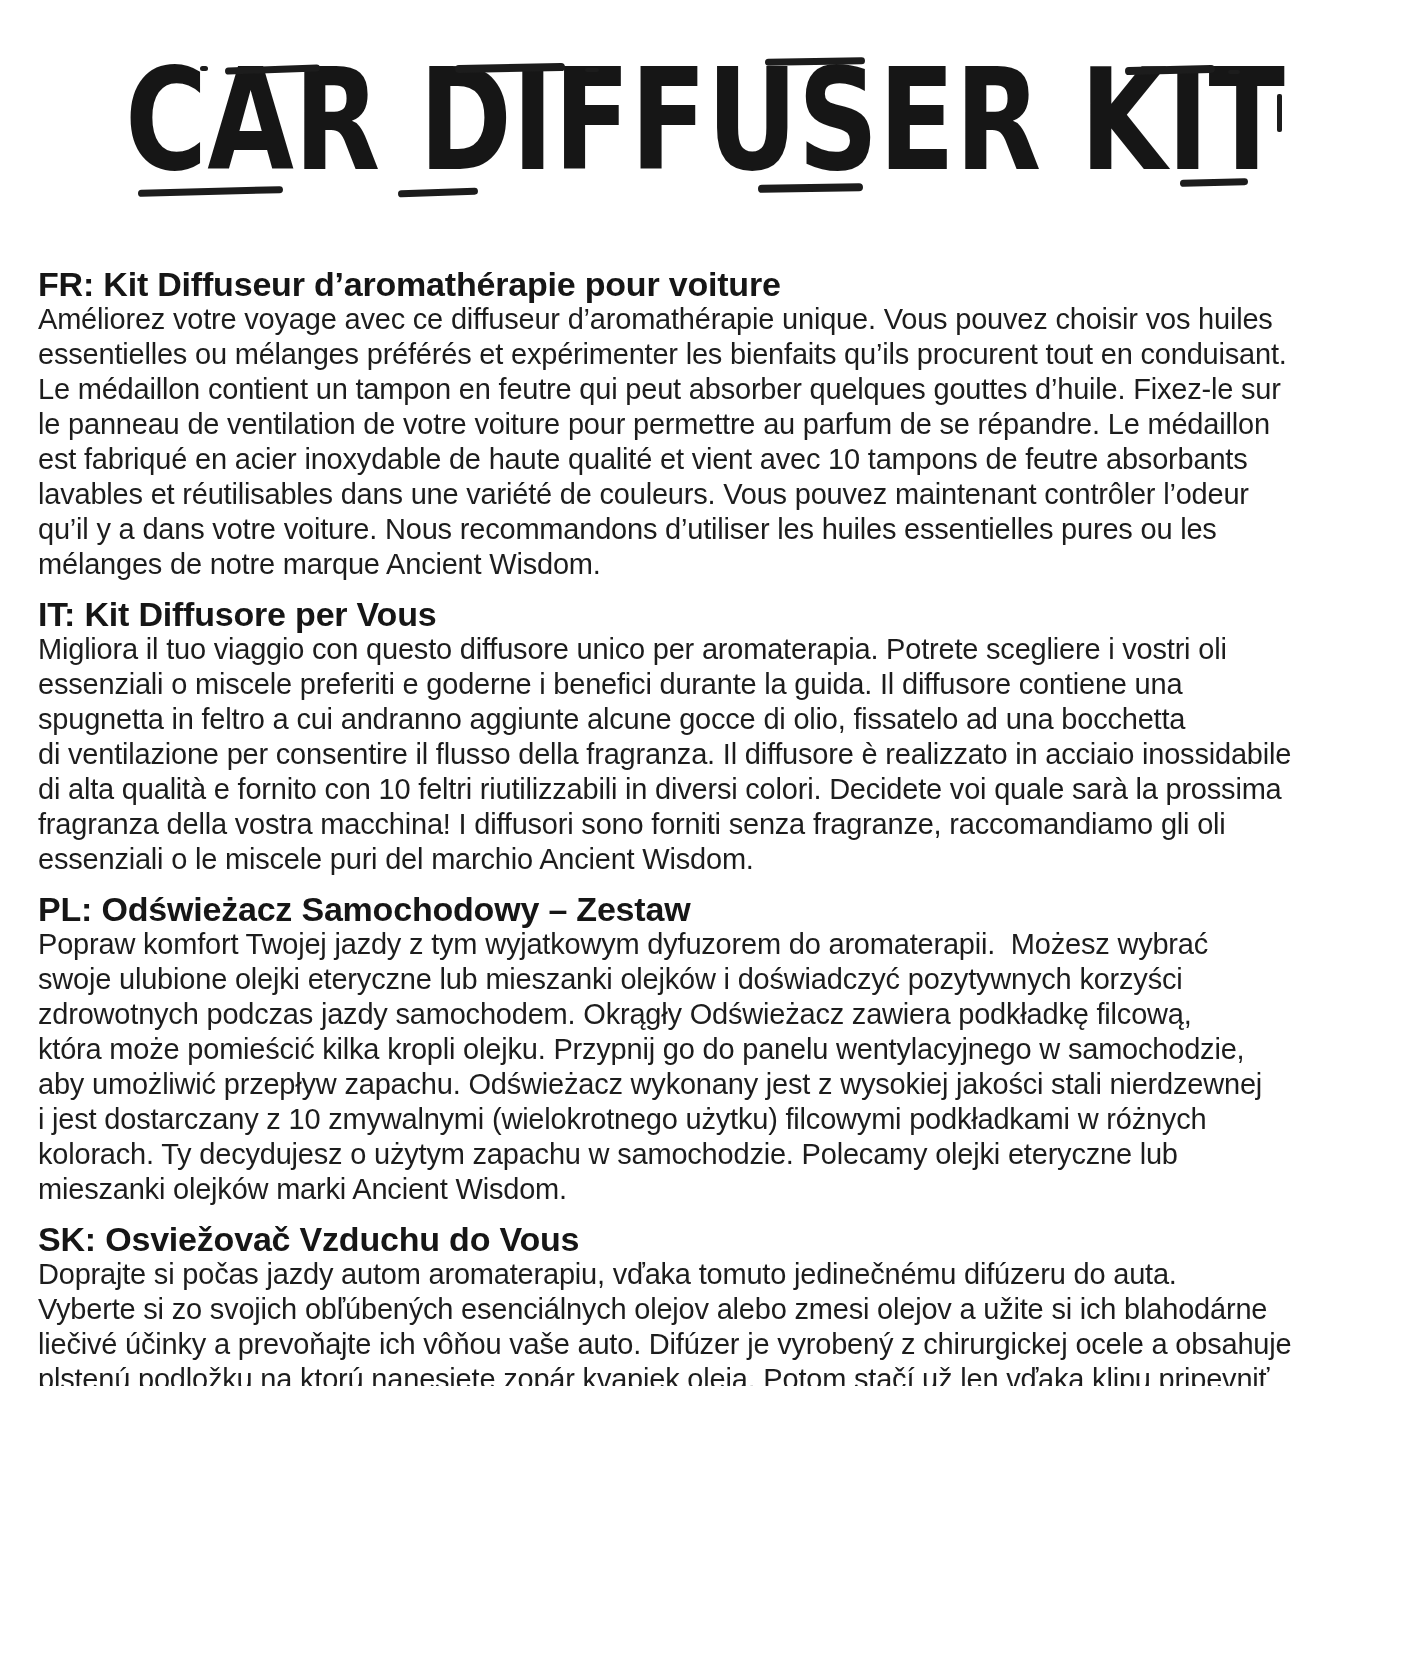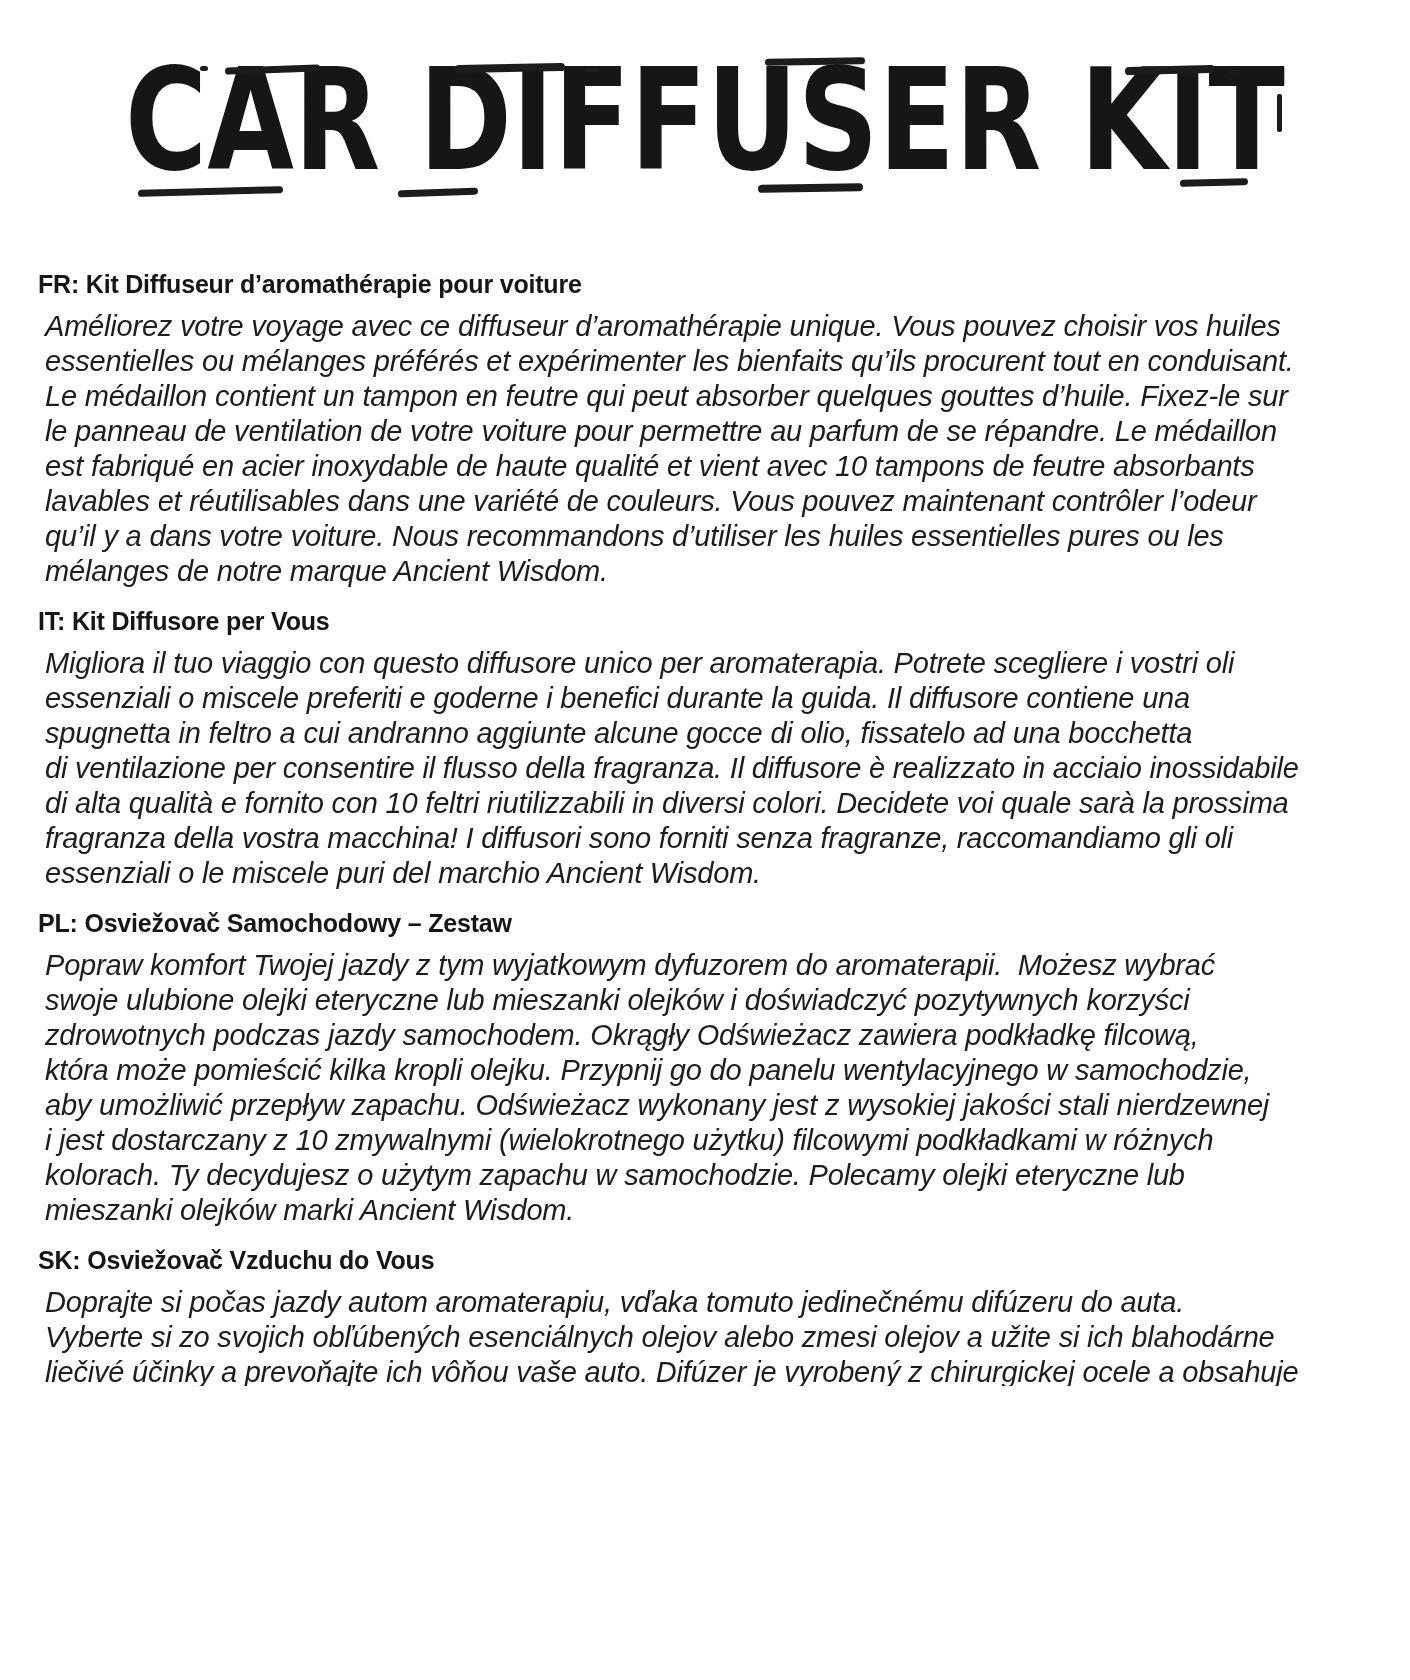--- a/index.html
+++ b/index.html
@@ -44,30 +44,29 @@
     right: 0;
     top: 267px;
     font-size: 29px;
     line-height: 35px;
     letter-spacing: -0.2px;
   }
   section { margin: 0; }
   section + section { margin-top: 15px; }
   .section-heading {
     margin: 0;
-    font-size: 25px;
+    font-size: 34px;
     line-height: 35px;
     font-weight: bold;
     color: #161616;
   }
   .body-text {
-    margin: 7px;
+    margin: 0;
     white-space: pre;
     color: #1d1d1d;
-    font-style: italic;
   }
 </style>
 </head>
 <body>
 
 <div class="page" style="background: rgb(255, 255, 255); color: rgb(29, 29, 29);">
 
   <div class="title-wrap">
     <h1 class="title">CAR DIFFUSER KIT</h1>
     
@@ -104,21 +103,21 @@
       <div class="body-text">Migliora il tuo viaggio con questo diffusore unico per aromaterapia. Potrete scegliere i vostri oli
 essenziali o miscele preferiti e goderne i benefici durante la guida. Il diffusore contiene una
 spugnetta in feltro a cui andranno aggiunte alcune gocce di olio, fissatelo ad una bocchetta
 di ventilazione per consentire il flusso della fragranza. Il diffusore è realizzato in acciaio inossidabile
 di alta qualità e fornito con 10 feltri riutilizzabili in diversi colori. Decidete voi quale sarà la prossima
 fragranza della vostra macchina! I diffusori sono forniti senza fragranze, raccomandiamo gli oli
 essenziali o le miscele puri del marchio Ancient Wisdom.</div>
     </section>
 
     <section>
-      <h2 class="section-heading">PL: Osviežovač Samochodowy – Zestaw</h2>
+      <h2 class="section-heading">PL: Odświeżacz Samochodowy – Zestaw</h2>
       <div class="body-text">Popraw komfort Twojej jazdy z tym wyjatkowym dyfuzorem do aromaterapii.  Możesz wybrać
 swoje ulubione olejki eteryczne lub mieszanki olejków i doświadczyć pozytywnych korzyści
 zdrowotnych podczas jazdy samochodem. Okrągły Odświeżacz zawiera podkładkę filcową,
 która może pomieścić kilka kropli olejku. Przypnij go do panelu wentylacyjnego w samochodzie,
 aby umożliwić przepływ zapachu. Odświeżacz wykonany jest z wysokiej jakości stali nierdzewnej
 i jest dostarczany z 10 zmywalnymi (wielokrotnego użytku) filcowymi podkładkami w różnych
 kolorach. Ty decydujesz o użytym zapachu w samochodzie. Polecamy olejki eteryczne lub
 mieszanki olejków marki Ancient Wisdom.</div>
     </section>
 

